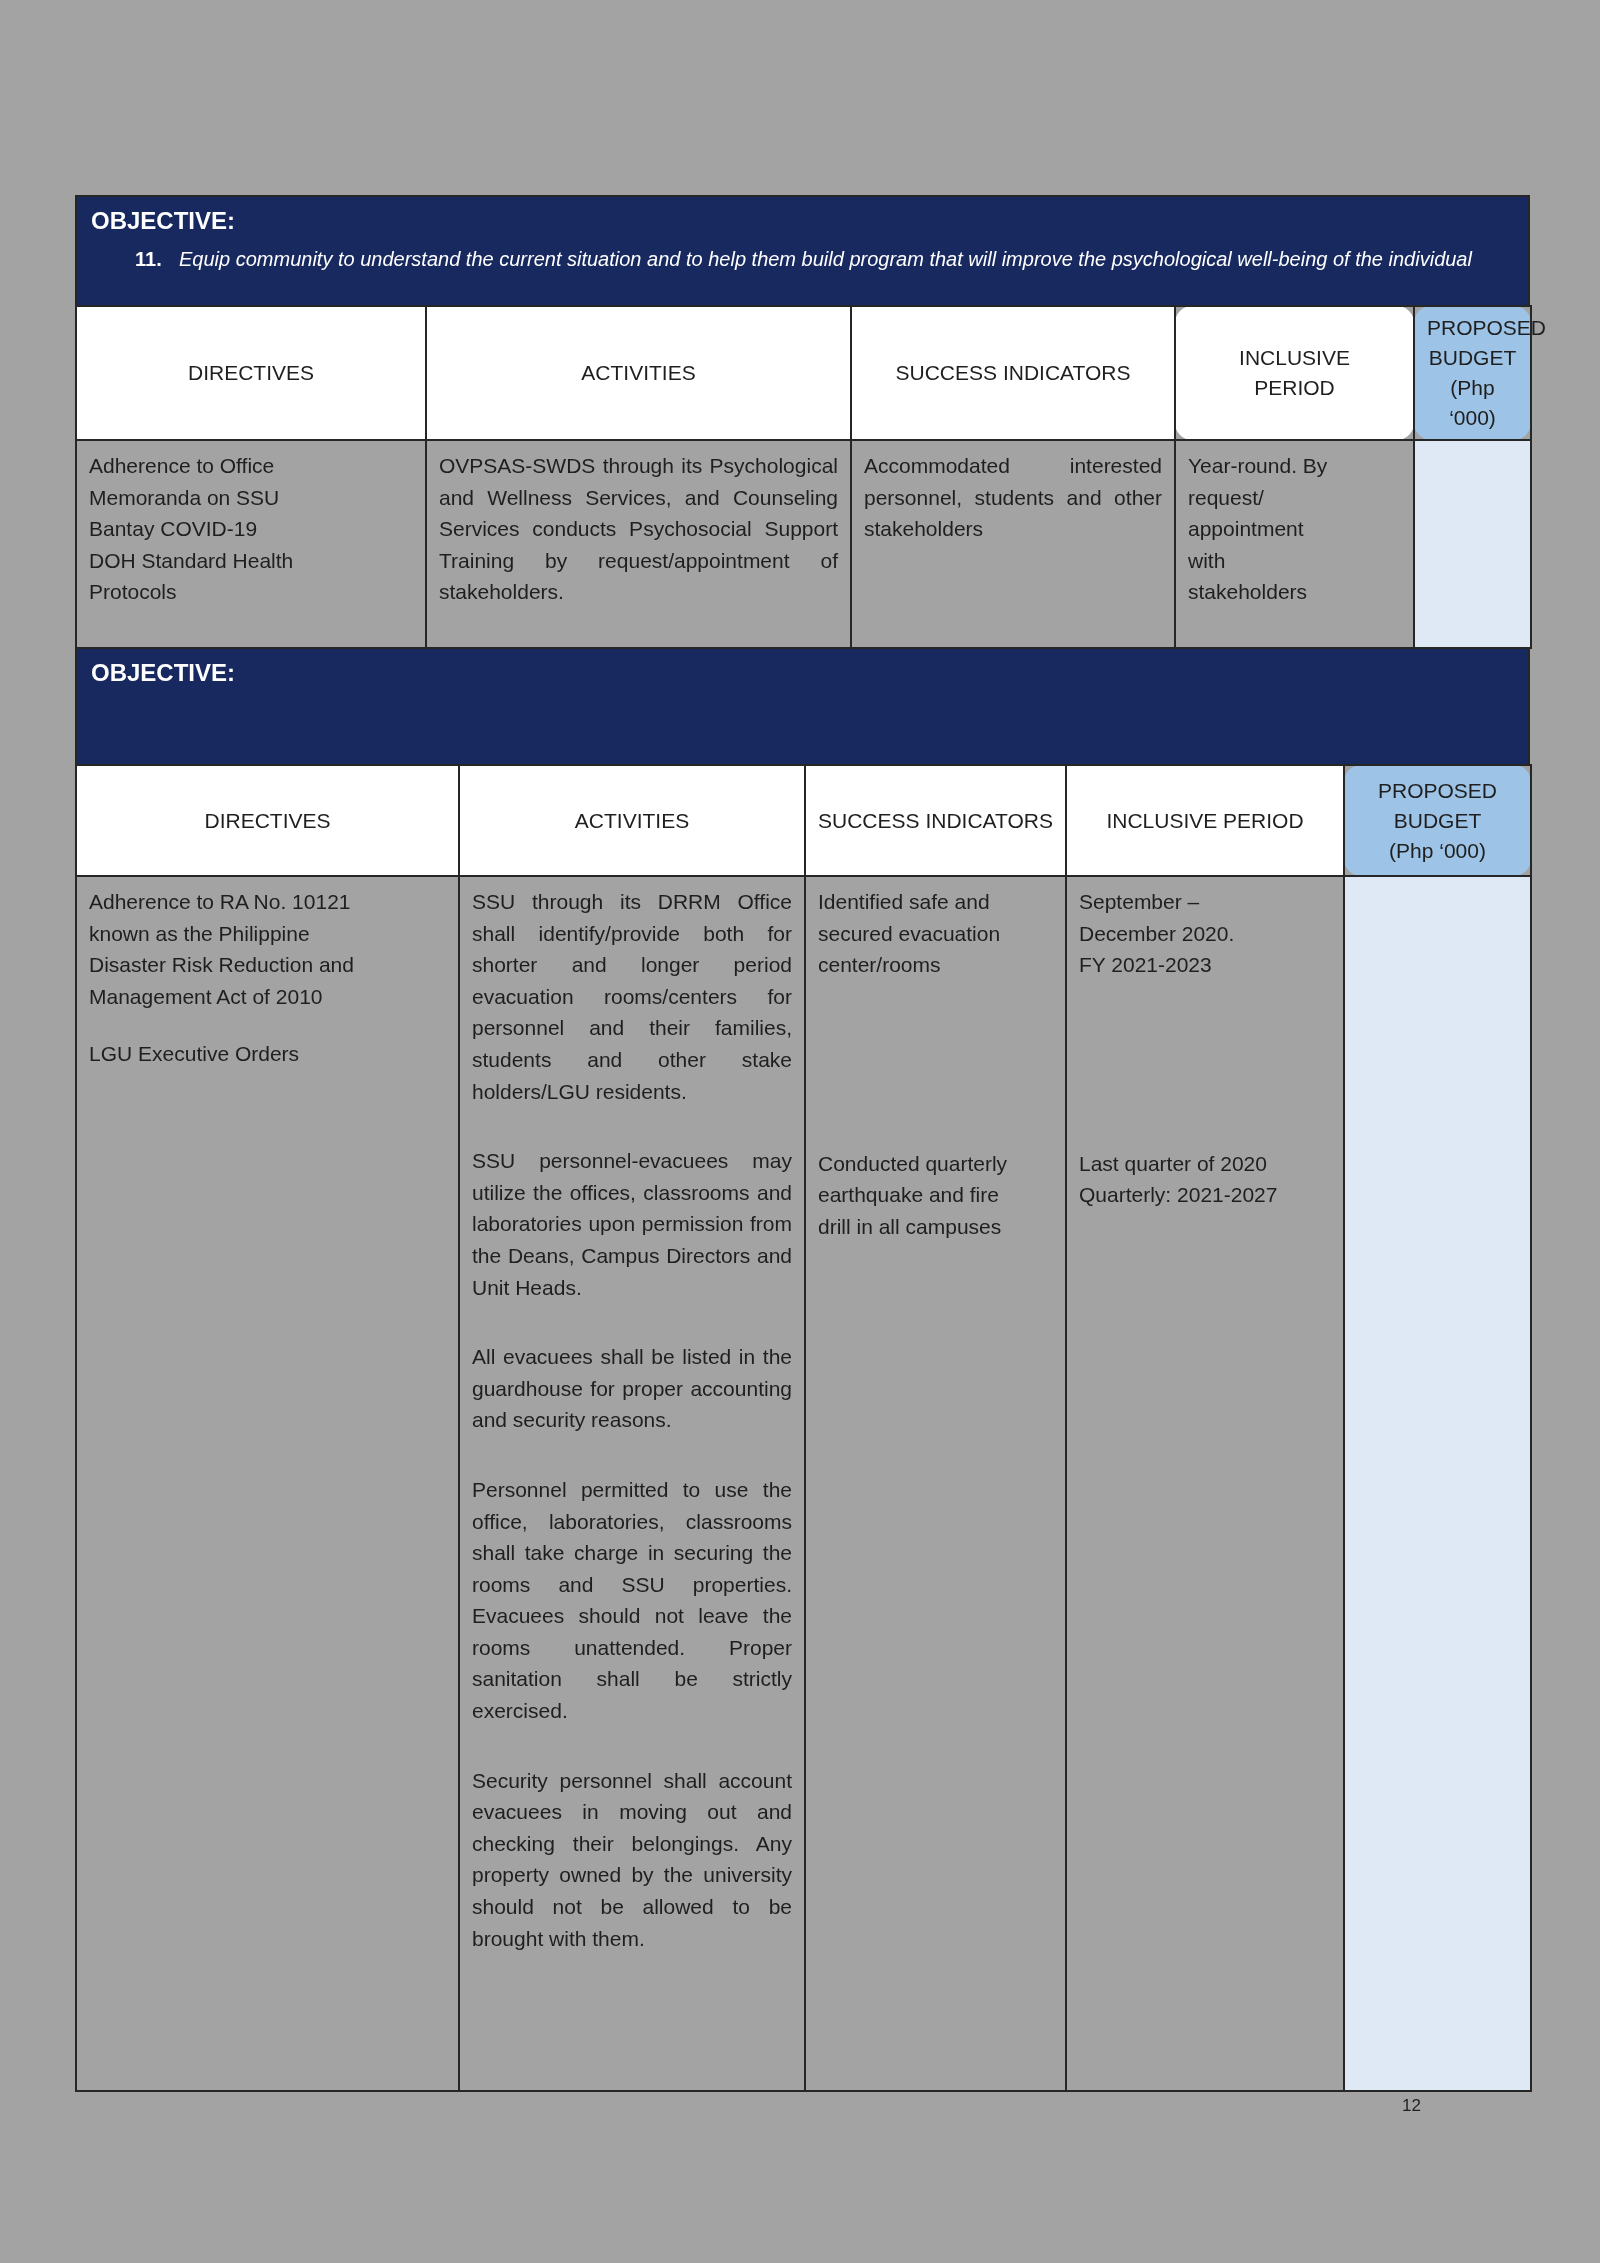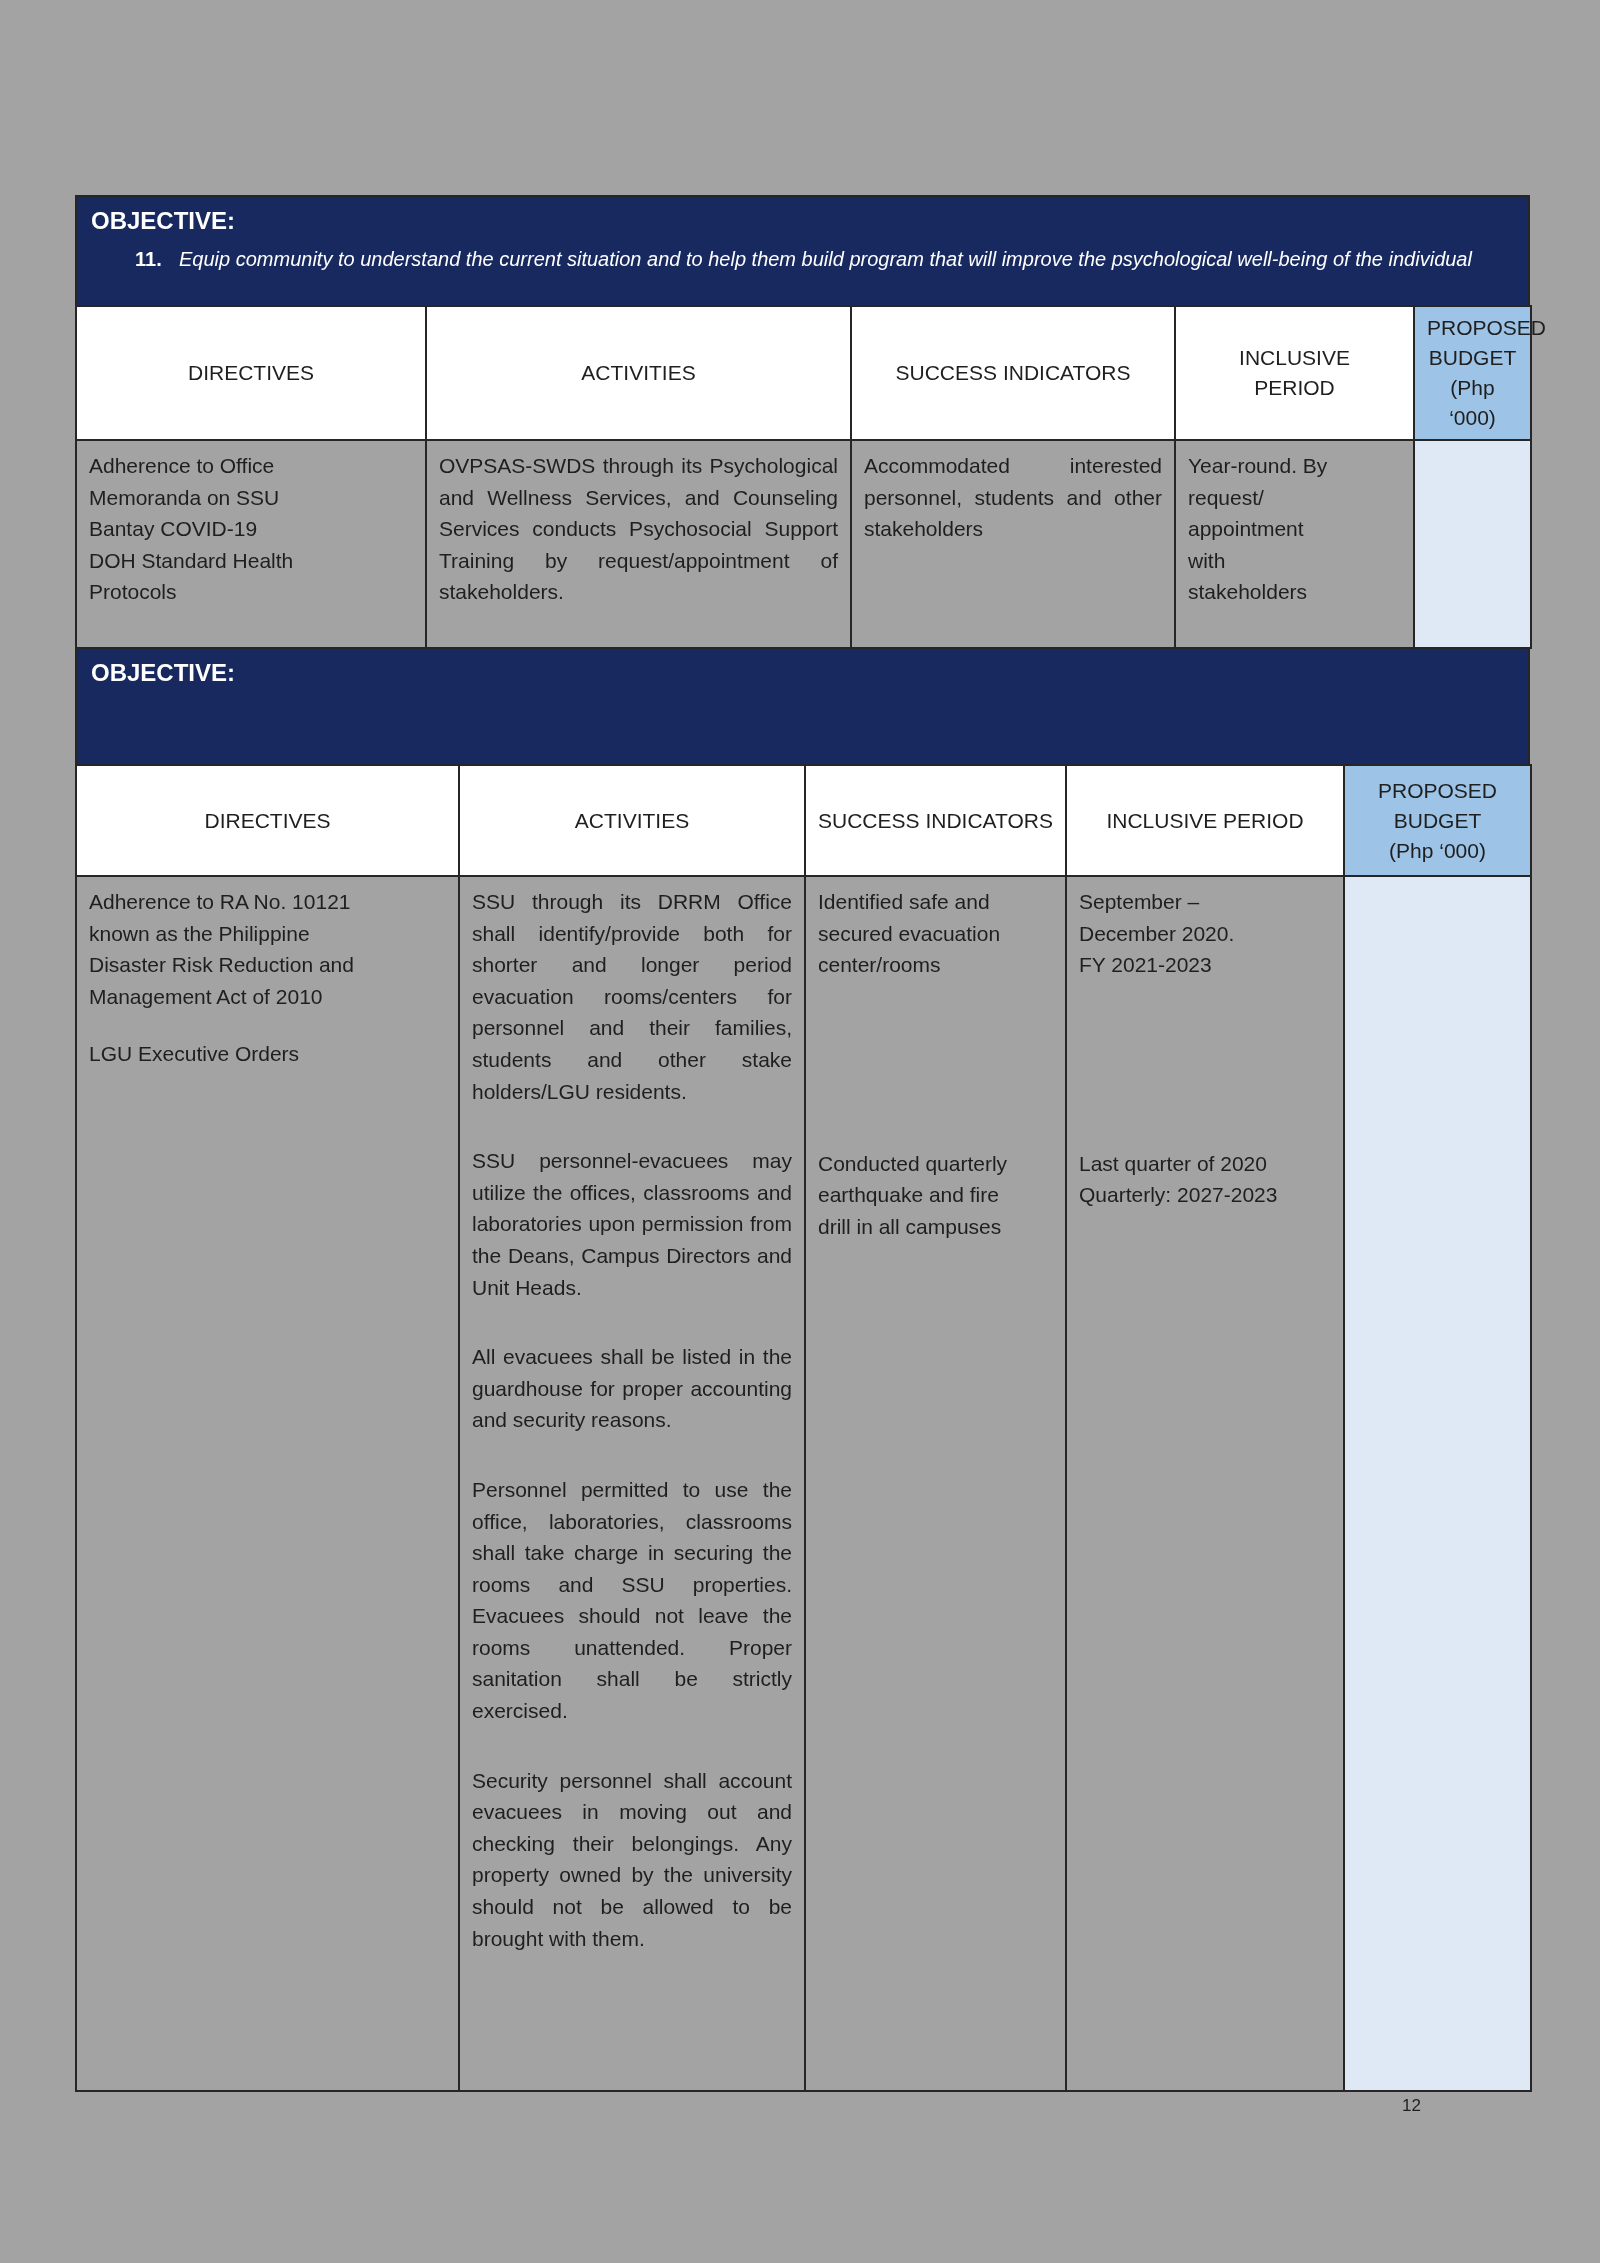--- a/index.html
+++ b/index.html
@@ -76,21 +76,21 @@
   .t1 col.c5 { width: 117px; }
   .t2 col.c1 { width: 383px; } .t2 col.c2 { width: 346px; }
   .t2 col.c3 { width: 261px; } .t2 col.c4 { width: 278px; }
   .t2 col.c5 { width: 187px; }
   .t1 thead tr { height: 93px; }
   .t1 tbody tr { height: 208px; }
   .t2 thead tr { height: 111px; }
   .t2 tbody tr { height: 1215px; }
   th.budget-h { background: #9dc3e6; }
   td.budget-c { background: #dfe9f5; }
-  .pre { white-space: pre-line; }
+  .pre { white-space: pre-line; border-radius: 17px; }
   p { margin: 0; }
   .just { text-align: justify; }
   .t1 .dir-p2 { }
   .t2 .dir-p2 { margin-top: 26px; }
   .t2 .act-p + .act-p { margin-top: 38px; }
   .t2 .blk-2 { margin-top: 167px; }
   
   .page-num {
     position: absolute;
     left: 1402px;
@@ -205,21 +205,21 @@
 center/rooms</p>
             <p class="pre blk-2">Conducted quarterly
 earthquake and fire
 drill in all campuses</p>
           </td>
           <td>
             <p class="pre">September –
 December 2020.
 FY 2021-2023</p>
             <p class="pre blk-2">Last quarter of 2020
-Quarterly: 2027-2023</p>
+Quarterly: 2021-2027</p>
           </td>
           <td class="budget-c"></td>
         </tr>
       </tbody>
     </table>
 
   </div>
 
   <div class="page-num">12</div>
 </div>

